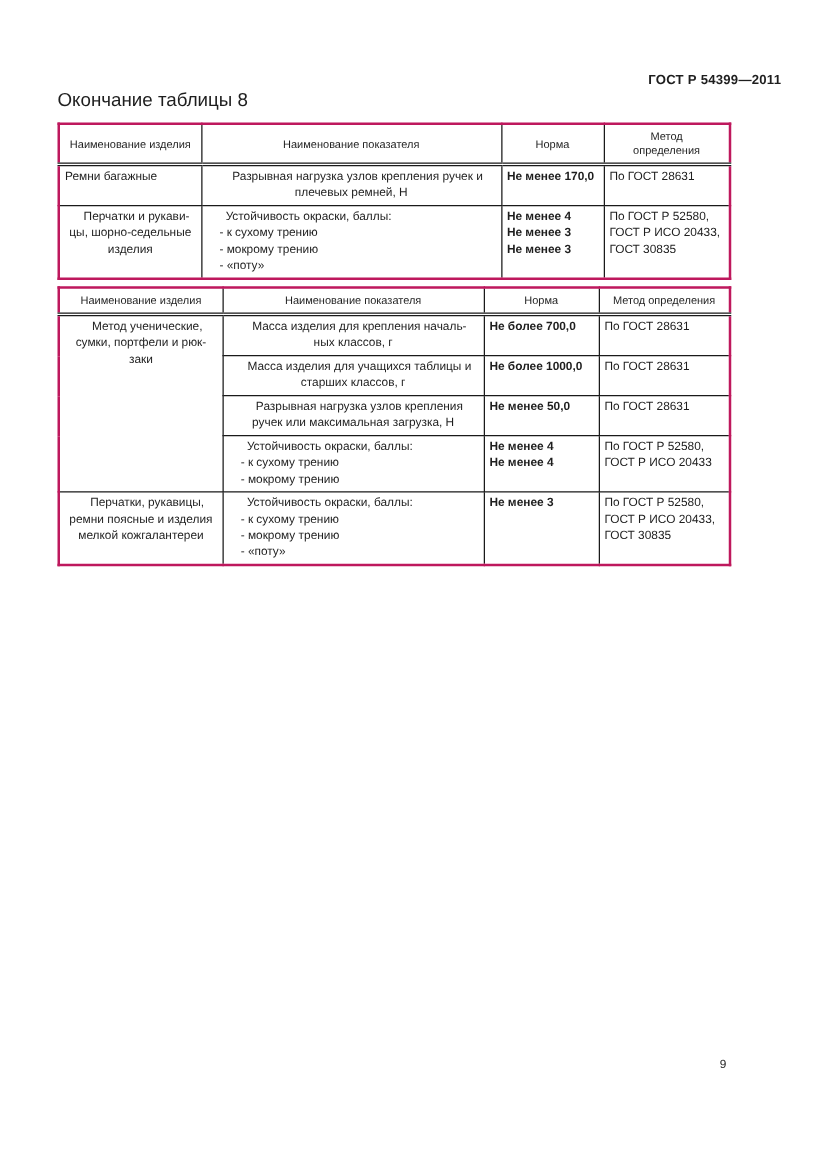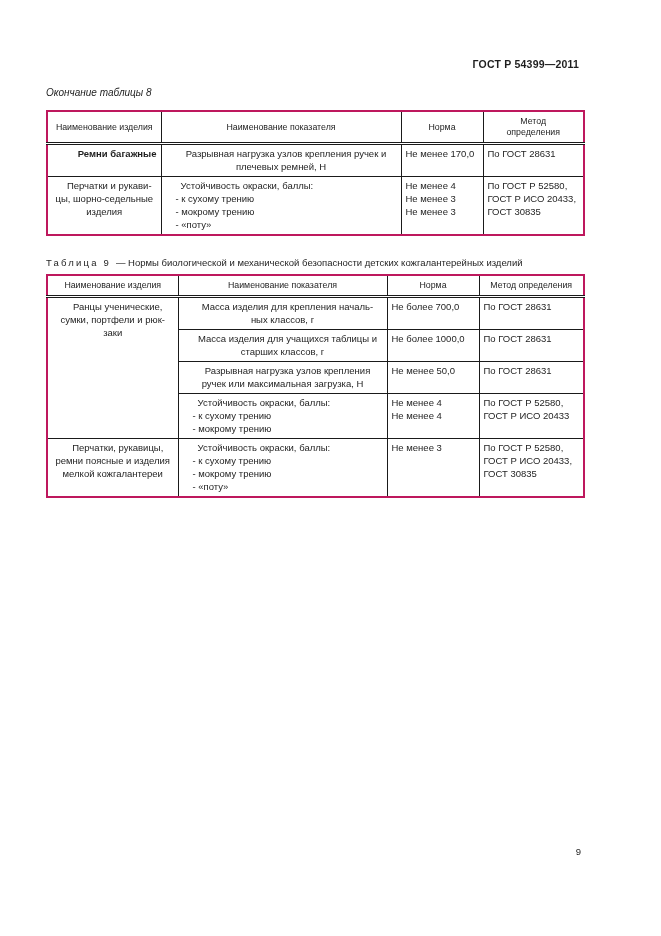--- a/index.html
+++ b/index.html
@@ -6,37 +6,36 @@
     margin: 0;
     padding: 0;
     background: #ffffff;
   }
   .page {
     position: relative;
     width: 661px;
     height: 936px;
     background: #ffffff;
     box-sizing: border-box;
-    padding: 0 82px 0 46px;
+    padding: 0 36px 0 46px;
     font-family: "Liberation Sans", sans-serif;
     color: #1e1e1e;
     overflow: hidden;
   }
   .doc-code {
     margin-top: 58px;
     text-align: right;
     font-weight: bold;
     font-size: 10.5px;
     line-height: 12px;
     letter-spacing: 0.2px;
   }
   .note {
-    margin-top: 17px;
-    font-style: italic;
-    font-size: 10px;
+    margin-top: 5px;
+    font-size: 15px;
     line-height: 12px;
   }
   table.gost {
     margin-top: 11px;
     border-collapse: collapse;
     table-layout: fixed;
     width: 537px;
     border: 2px solid #be185d;
   }
   table.gost th, table.gost td {
@@ -51,27 +50,28 @@
   table.gost th {
     font-weight: normal;
     font-size: 8.8px;
     line-height: 11px;
     text-align: center;
     vertical-align: middle;
     padding: 4px 2px;
     border-bottom: 3px double #1a1a1a;
   }
   td.cell-product { padding-left: 5px; }
-  td.center { text-align: right; font-weight: bold; }
+  td.center { text-align: left; }
   .para { text-indent: 10px; text-align: center; }
   .list { margin-left: 10px; text-indent: 5px; }
   td.cell-norm {
     vertical-align: bottom;
     padding-left: 6px;
     padding-bottom: 3px;
+    font-weight: bold;
   }
   td.cell-method { padding-left: 6px; }
   .caption {
     margin-top: 21px;
     font-size: 9.5px;
     line-height: 12px;
   }
   .caption .cap-label { letter-spacing: 2.2px; }
   .caption .cap-text { margin-left: 5px; }
   table.gost.t9 { margin-top: 5px; }
@@ -127,42 +127,39 @@
         <td class="cell-norm">Не менее 4
 Не менее 3
 Не менее 3</td>
         <td class="cell-method">По ГОСТ Р 52580,
 ГОСТ Р ИСО 20433,
 ГОСТ 30835</td>
       </tr>
     </tbody>
   </table>
 
-  <div class="caption">
-    <span class="cap-label">Таблица 9</span><span class="cap-text">— Нормы биологической и механической безопасности детских кожгалантерейных изделий</span>
-  </div>
 
   <table class="gost t9">
     <colgroup>
       <col style="width:131px">
         <col style="width:209px">
         <col style="width:92px">
         <col style="width:105px">
     </colgroup>
     <thead>
       <tr>
         <th>Наименование изделия</th>
         <th>Наименование показателя</th>
         <th>Норма</th>
         <th>Метод определения</th>
       </tr>
     </thead>
     <tbody>
       <tr>
-        <td class="cell-product" rowspan="4"><div class="para">Ранцы ученические,
+        <td class="cell-product" rowspan="4"><div class="para">Метод ученические,
 сумки, портфели и рюк-
 заки</div></td>
         <td><div class="para">Масса изделия для крепления началь-
 ных классов, г</div></td>
         <td class="cell-norm">Не более 700,0</td>
         <td class="cell-method">По ГОСТ 28631</td>
       </tr>
       <tr>
         <td><div class="para">Масса изделия для учащихся таблицы и
 старших классов, г</div></td>

